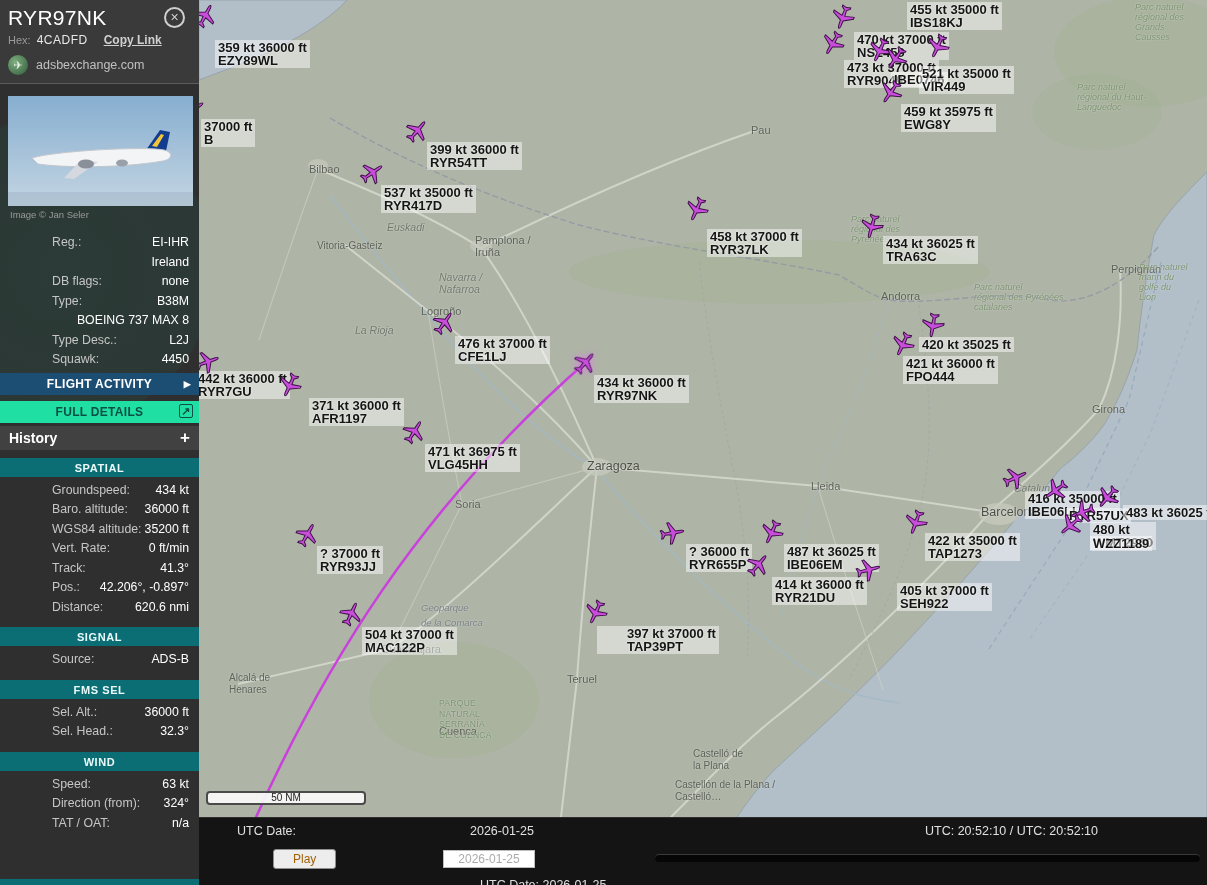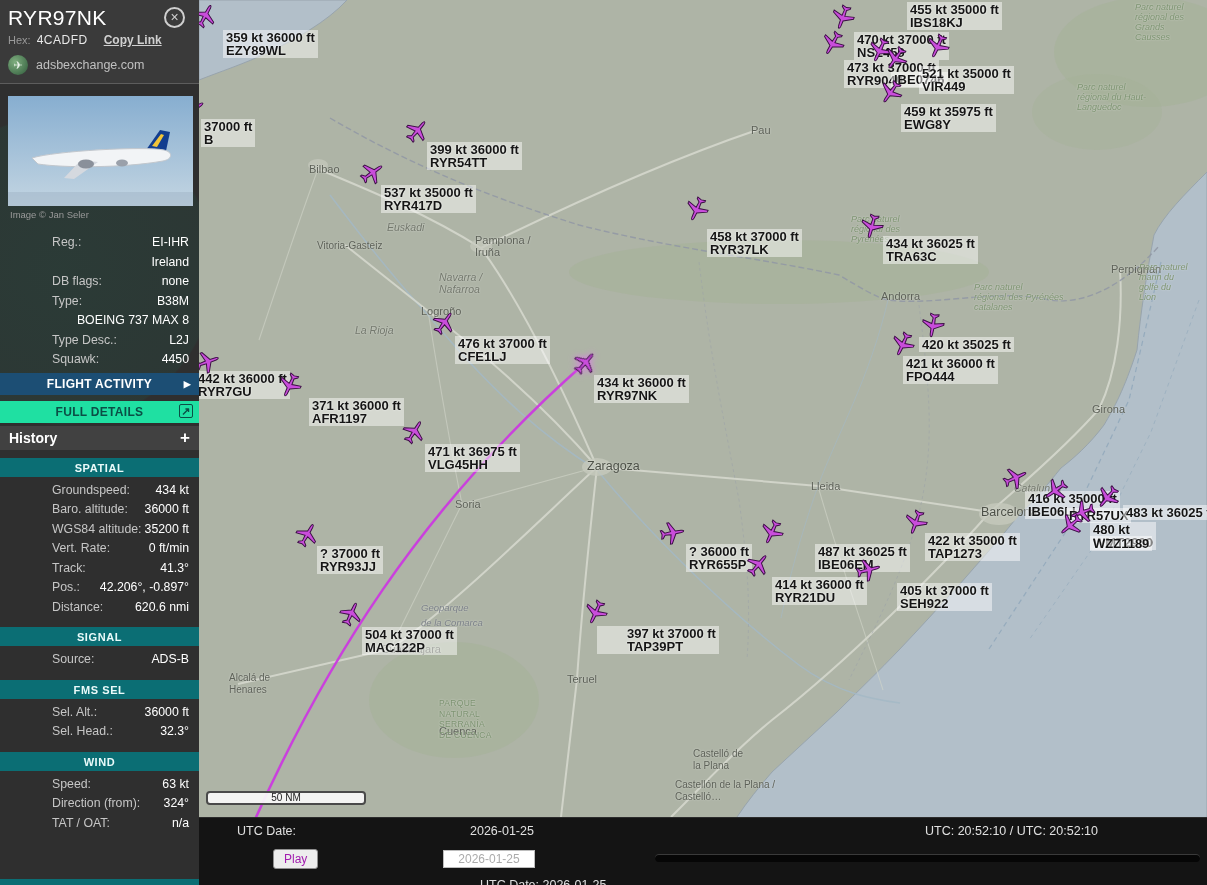--- a/index.html
+++ b/index.html
@@ -62,21 +62,21 @@
   .plane-label { position:absolute; z-index:5; background:rgba(255,255,255,.48); color:#151515; font-weight:bold; font-size:13px;
                  line-height:13px; padding:1px 3px; white-space:nowrap; text-shadow:0 0 2px rgba(255,255,255,.9); cursor:pointer; }
   .scalebar { position:absolute; left:7px; top:791px; width:160px; height:14px; background:rgba(250,250,250,.92);
               border:2px solid #4a4a4a; border-radius:4px; font-size:10px; color:#222; text-align:center; line-height:10px; z-index:8; }
 
   
   #bottombar { position:absolute; left:199px; bottom:0; width:1008px; height:68px; background:#141414; z-index:40;
                border-top:1px solid #2c2c2c; overflow:hidden; color:#e0e0e0; font-size:12.5px; }
   .bb-abs { position:absolute; white-space:nowrap; }
   .play { position:absolute; left:74px; top:31px; background:#ededed; border:1px solid #8f8f8f; border-radius:3px;
-          font-family:"Liberation Sans",sans-serif; font-size:12px; color:#a21caf; padding:2px 10px; cursor:pointer; }
+          font-family:"Liberation Sans",sans-serif; font-size:12px; color:#a16207; padding:2px 19px; cursor:pointer; }
   .dinput { position:absolute; left:244px; top:32px; width:92px; height:18px; border:1px solid #bdbdbd; background:#fff;
             color:#ababab; font-size:12px; text-align:center; font-family:"Liberation Sans",sans-serif; }
   .slider { position:absolute; left:456px; top:36px; width:545px; height:8px; background:#060606; border-radius:4px;
             box-shadow:inset 0 1px 0 #3a3a3a; cursor:pointer; }
 </style>
 </head>
 <body>
 
 <div id="sidebar">
   <div class="watermark"></div>
@@ -331,21 +331,21 @@
 marin du
 golfe du
 Lion</span>
     </div>
   <div class="aircraft-layer">
       <div class="plane" style="left: 6px; top: 16px;">
         <svg viewBox="0 0 24 24" style="transform:rotate(28deg)">
           <path d="M12 1 C12.6 1 13 2.2 13.1 3.4 L13.3 8.6 L21.8 13.4 L21.8 15.2 L13.4 13.1 L13 18.6 L15.9 20.9 L15.9 22.3 L12 21.3 L8.1 22.3 L8.1 20.9 L11 18.6 L10.6 13.1 L2.2 15.2 L2.2 13.4 L10.7 8.6 L10.9 3.4 C11 2.2 11.4 1 12 1 Z" fill="#c94ddb" stroke="#3c0f45" stroke-width="0.9"></path>
         </svg>
       </div>
-      <div class="plane-label" style="left: 16px; top: 30px; margin-left: 8px;">
+      <div class="plane-label" style="left: 16px; top: 40px;">
         <div>359 kt 36000 ft</div>
         <div>EZY89WL</div>
       </div>
       <div class="plane" style="left: -6px; top: 110px;">
         <svg viewBox="0 0 24 24" style="transform:rotate(55deg)">
           <path d="M12 1 C12.6 1 13 2.2 13.1 3.4 L13.3 8.6 L21.8 13.4 L21.8 15.2 L13.4 13.1 L13 18.6 L15.9 20.9 L15.9 22.3 L12 21.3 L8.1 22.3 L8.1 20.9 L11 18.6 L10.6 13.1 L2.2 15.2 L2.2 13.4 L10.7 8.6 L10.9 3.4 C11 2.2 11.4 1 12 1 Z" fill="#c94ddb" stroke="#3c0f45" stroke-width="0.9"></path>
         </svg>
       </div>
       <div class="plane-label" style="left: 2px; top: 119px;">
         <div>37000 ft</div>
@@ -518,21 +518,21 @@
       </div>
       <div class="plane-label" style="left: 487px; top: 544px;">
         <div>? 36000 ft</div>
         <div>RYR655P</div>
       </div>
       <div class="plane" style="left: 573px; top: 532px;">
         <svg viewBox="0 0 24 24" style="transform:rotate(205deg)">
           <path d="M12 1 C12.6 1 13 2.2 13.1 3.4 L13.3 8.6 L21.8 13.4 L21.8 15.2 L13.4 13.1 L13 18.6 L15.9 20.9 L15.9 22.3 L12 21.3 L8.1 22.3 L8.1 20.9 L11 18.6 L10.6 13.1 L2.2 15.2 L2.2 13.4 L10.7 8.6 L10.9 3.4 C11 2.2 11.4 1 12 1 Z" fill="#c94ddb" stroke="#3c0f45" stroke-width="0.9"></path>
         </svg>
       </div>
-      <div class="plane-label" style="left: 585px; top: 544px; margin-left: 31px;">
+      <div class="plane-label" style="left: 585px; top: 544px;">
         <div>487 kt 36025 ft</div>
         <div>IBE06EM</div>
       </div>
       <div class="plane" style="left: 559px; top: 565px;">
         <svg viewBox="0 0 24 24" style="transform:rotate(40deg)">
           <path d="M12 1 C12.6 1 13 2.2 13.1 3.4 L13.3 8.6 L21.8 13.4 L21.8 15.2 L13.4 13.1 L13 18.6 L15.9 20.9 L15.9 22.3 L12 21.3 L8.1 22.3 L8.1 20.9 L11 18.6 L10.6 13.1 L2.2 15.2 L2.2 13.4 L10.7 8.6 L10.9 3.4 C11 2.2 11.4 1 12 1 Z" fill="#c94ddb" stroke="#3c0f45" stroke-width="0.9"></path>
         </svg>
       </div>
       <div class="plane-label" style="left: 573px; top: 577px;">
         <div>414 kt 36000 ft</div>

